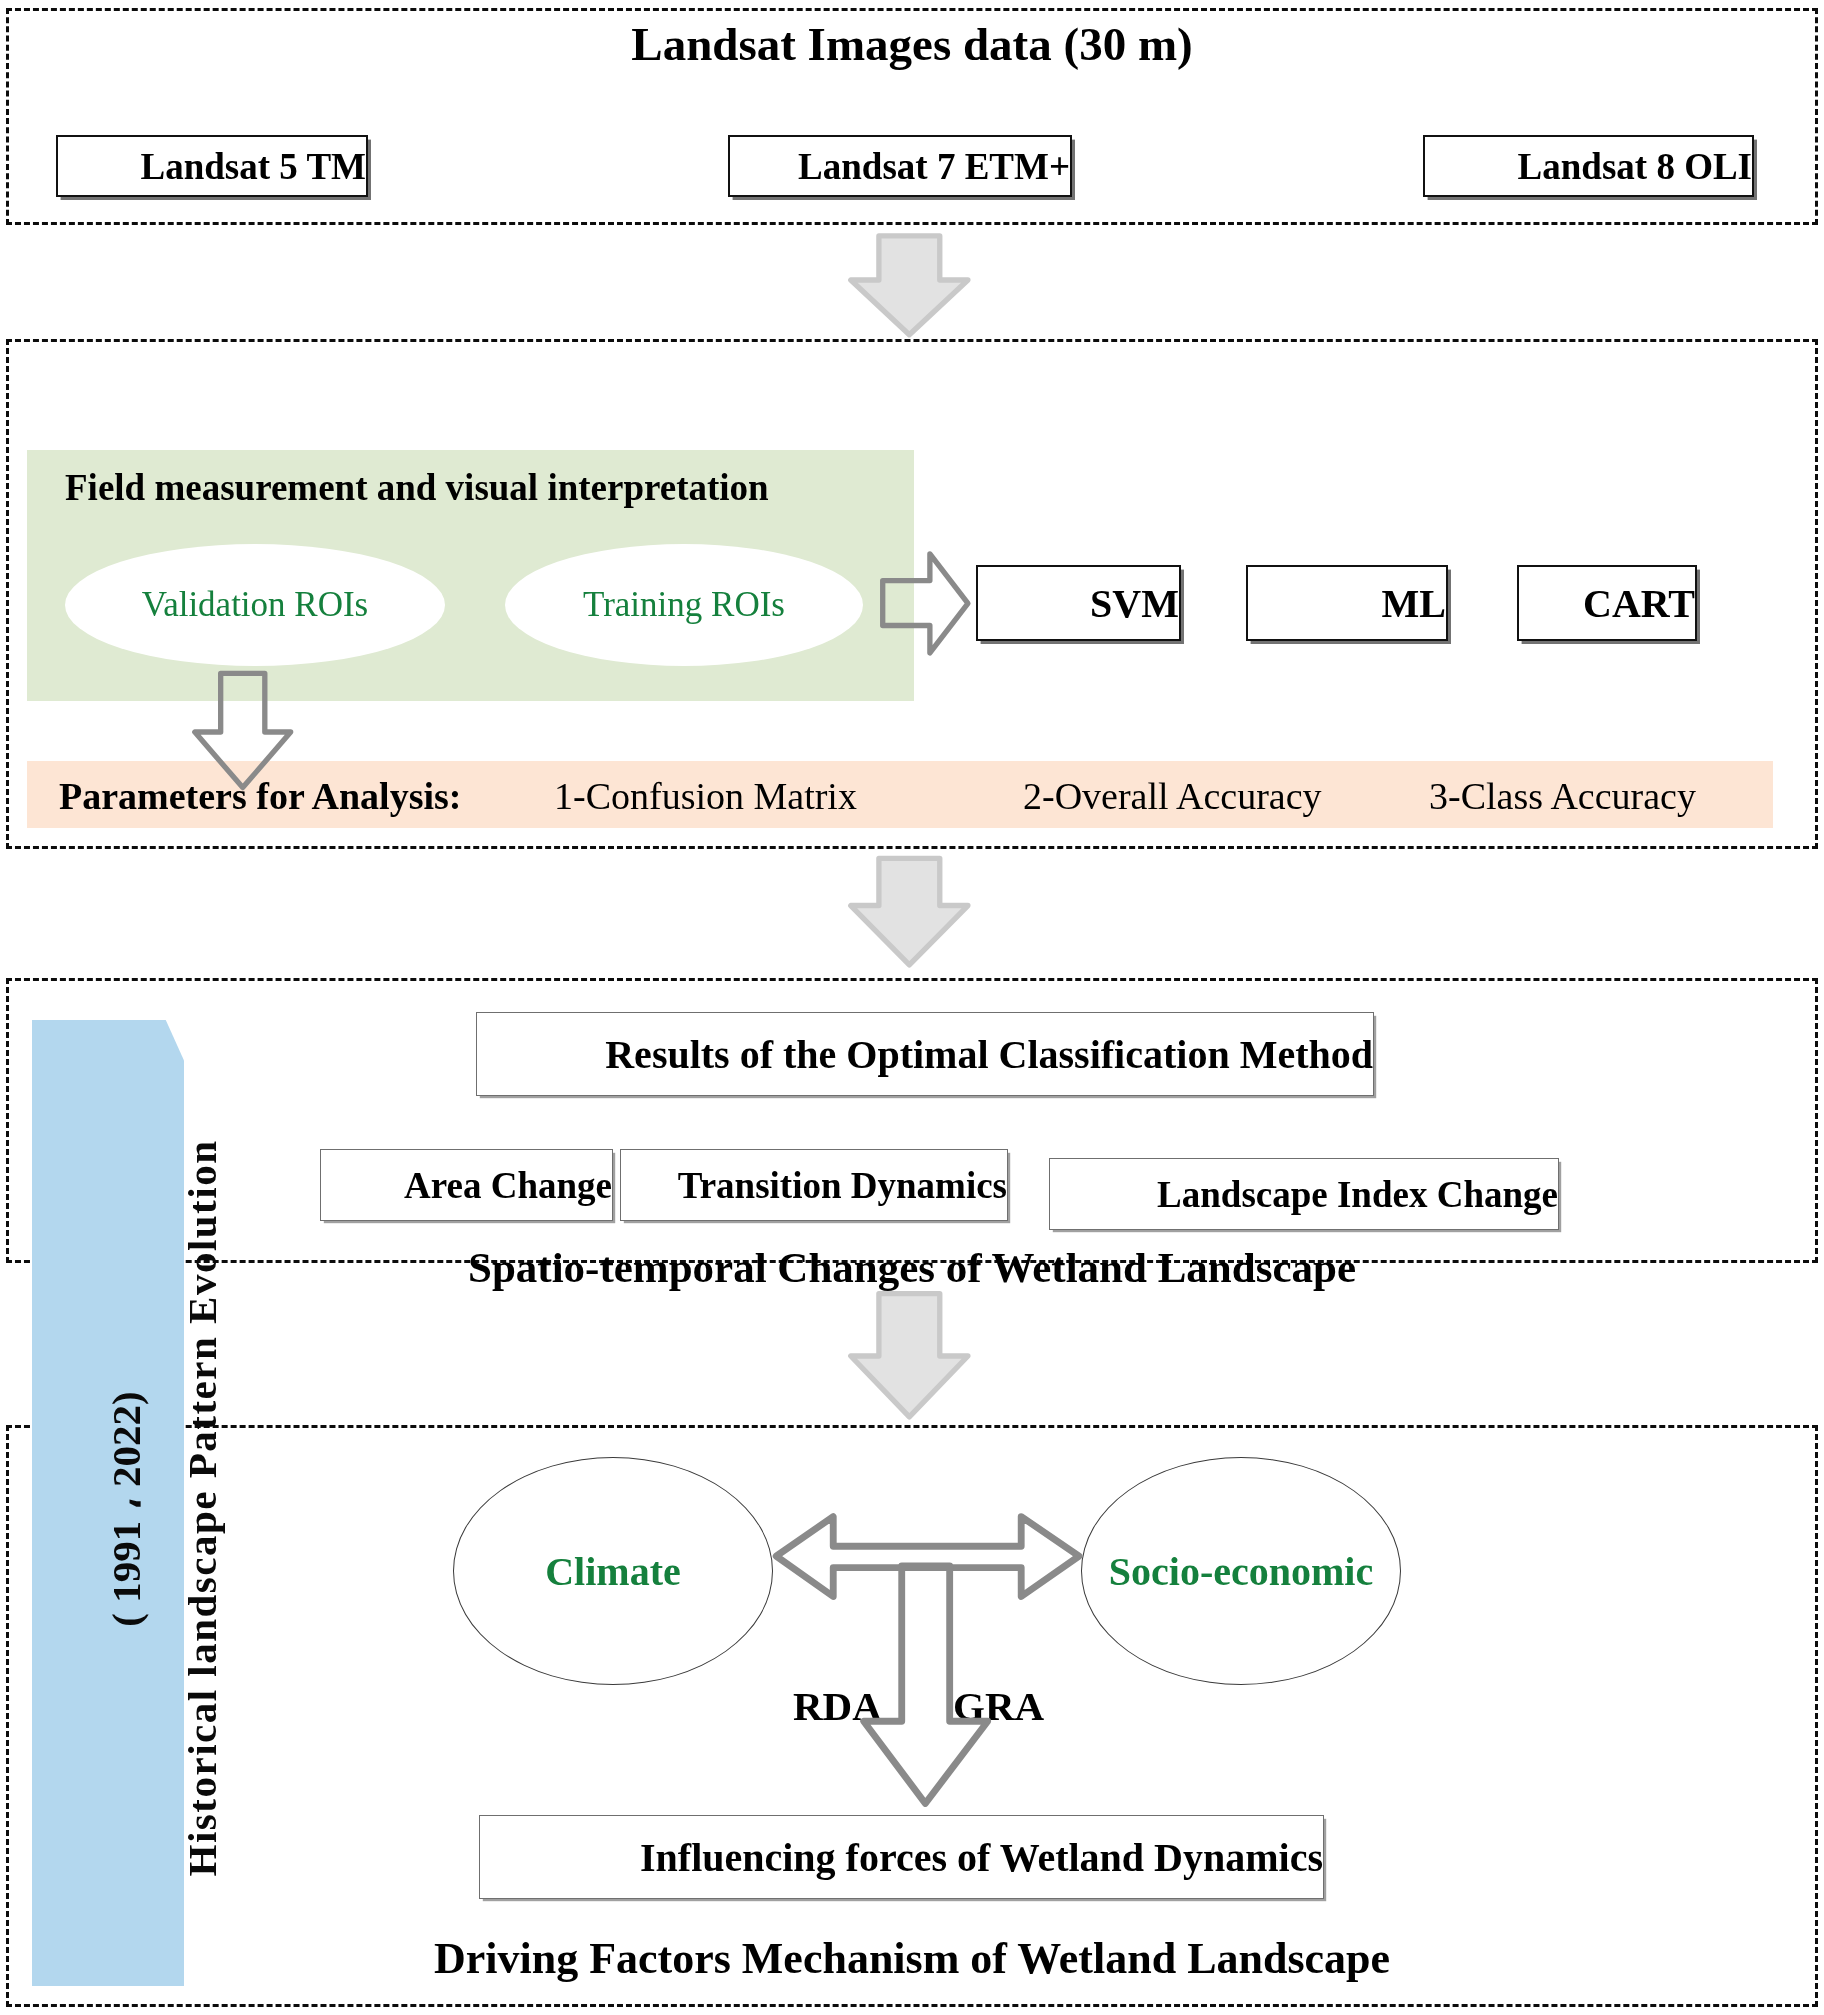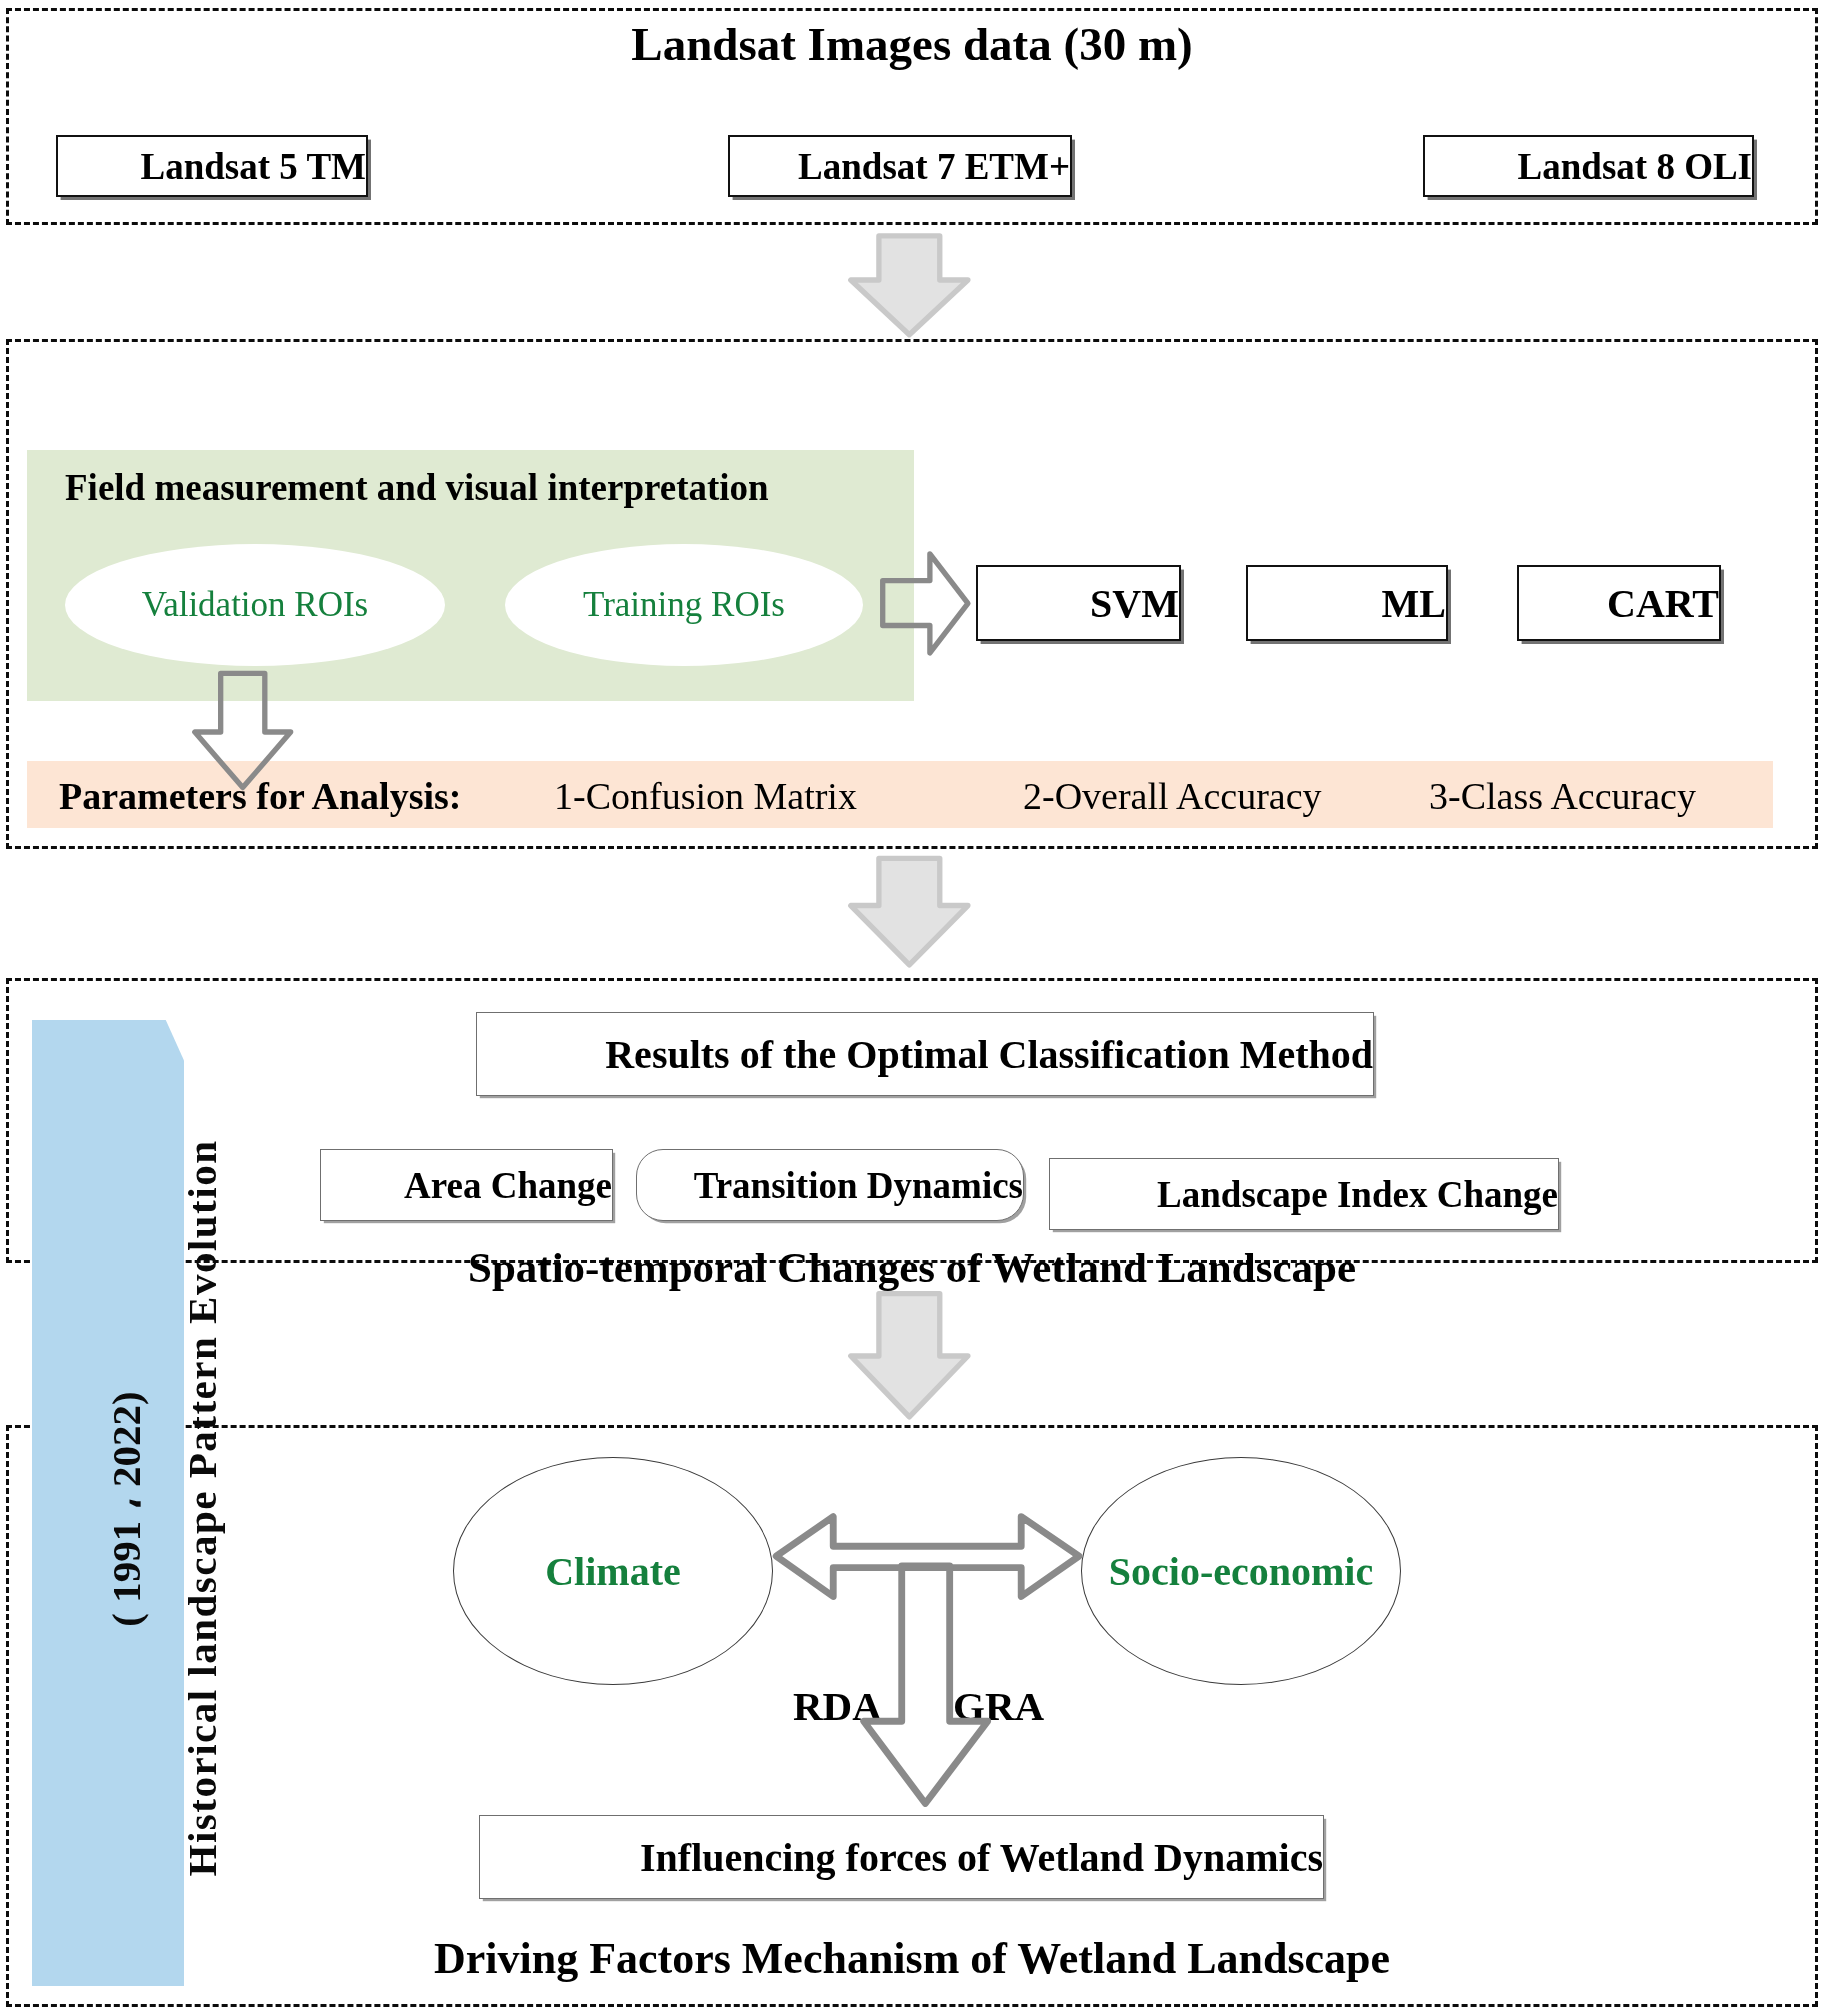--- a/index.html
+++ b/index.html
@@ -124,21 +124,21 @@
   </div>
 
   <div class="box" style="left:976px;top:565px;width:205px;height:76px;font-size:40px;">
     <span>SVM</span>
   </div>
 
   <div class="box" style="left:1246px;top:565px;width:202px;height:76px;font-size:40px;">
     <span>ML</span>
   </div>
 
-  <div class="box" style="left:1517px;top:565px;width:204px;height:76px;font-size:40px;padding-left:12px;">
+  <div class="box" style="left:1517px;top:565px;width:180px;height:76px;font-size:40px;padding-left:12px;">
     <span>CART</span>
   </div>
 
   <div class="panel panel-orange" style="left:27px;top:761px;width:1746px;height:67px;"></div>
 
   <div class="label" style="left:59px;top:774px;font-size:38px;">Parameters for Analysis:</div>
 
   <div class="label reg" style="left:554px;top:774px;font-size:38px;">1-Confusion Matrix</div>
 
   <div class="label reg" style="left:1023px;top:774px;font-size:38px;">2-Overall Accuracy</div>
@@ -148,21 +148,21 @@
   <div class="section" style="left:6px;top:978px;width:1812px;height:285px;"></div>
 
   <div class="box thin" style="left:476px;top:1012px;width:898px;height:84px;font-size:40px;">
     <span>Results of the Optimal Classification Method</span>
   </div>
 
   <div class="box thin" style="left:320px;top:1149px;width:293px;height:72px;font-size:37px;">
     <span>Area Change</span>
   </div>
 
-  <div class="box thin" style="left:636px;top:1149px;width:388px;height:72px;font-size:37px;border-radius:27px;">
+  <div class="box thin" style="left:620px;top:1149px;width:388px;height:72px;font-size:37px;">
     <span>Transition Dynamics</span>
   </div>
 
   <div class="box thin" style="left:1049px;top:1149px;width:510px;height:72px;font-size:37px;margin-top:9px;">
     <span>Landscape Index Change</span>
   </div>
 
   <div class="label" style="left:0;top:1243px;width:1824px;text-align:center;font-size:43px;">Spatio-temporal Changes of Wetland Landscape</div>
 
   <div class="section" style="left:6px;top:1425px;width:1812px;height:582px;"></div>

